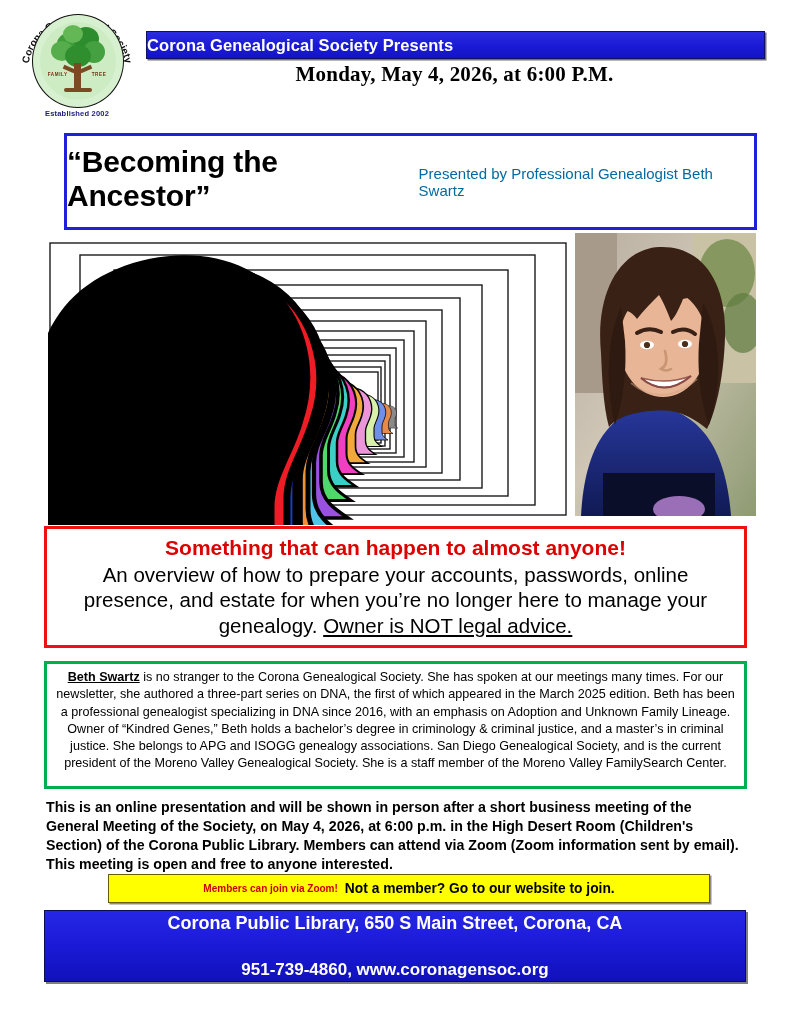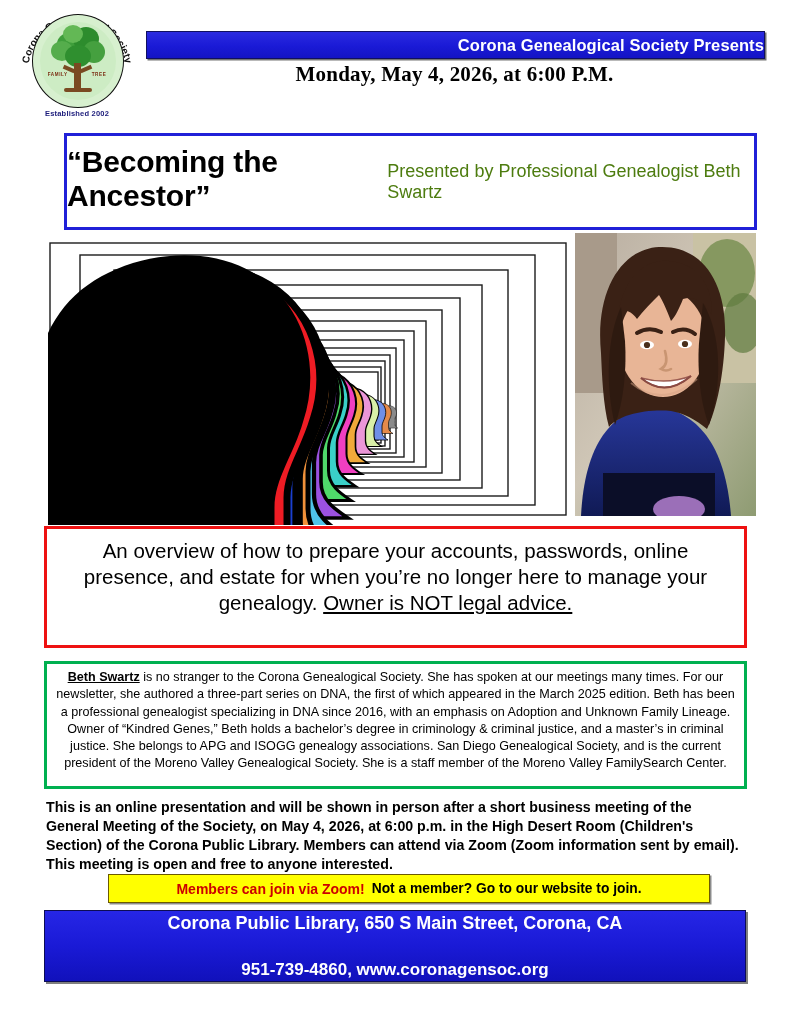--- a/index.html
+++ b/index.html
@@ -120,21 +120,21 @@
     position: absolute;
     left: 146px;
     top: 31px;
     width: 617px;
     height: 26px;
     background: linear-gradient(to bottom, #2b2be0 0%, #1a1ad6 55%, #1414c4 100%);
     border: 1px solid #101060;
     box-shadow: 1.5px 1.5px 0 rgba(0,0,0,0.55);
     display: flex;
     align-items: center;
-    justify-content: flex-end;
+    justify-content: flex-start;
   }
   .header-bar-text {
     color: #ffffff;
     font-size: 16.5px;
     font-weight: bold;
     letter-spacing: 0.1px;
     font-family: "Liberation Sans", sans-serif;
   }
 
   .date-line {
@@ -167,22 +167,22 @@
   }
   .title-main {
     font-size: 30px;
     font-weight: bold;
     color: #000;
     letter-spacing: -0.2px;
     margin-bottom: 6px;
     font-family: "Liberation Sans", sans-serif;
   }
   .title-sub {
-    font-size: 18px;
-    color: #4d7c0f;
+    font-size: 15px;
+    color: #0369a1;
     font-family: "Liberation Sans", sans-serif;
   }
 
   
   .illustration {
     position: absolute;
     left: 48px;
     top: 240px;
     width: 524px;
     height: 285px;
@@ -279,21 +279,21 @@
     box-sizing: border-box;
     display: flex;
     align-items: center;
     justify-content: center;
     gap: 7px;
     box-shadow: 1.5px 1.5px 0 rgba(0,0,0,0.45);
   }
   .yellow-strong {
     color: #cc0000;
     font-weight: bold;
-    font-size: 14px;
+    font-size: 10px;
     font-family: "Liberation Sans", sans-serif;
   }
   .yellow-rest {
     color: #000;
     font-weight: bold;
     font-size: 13.8px;
     font-family: "Liberation Sans", sans-serif;
   }
 
   
@@ -485,20 +485,21 @@
       <path d="M 90,118 q 4,14 -4,18 q 5,3 10,0" stroke="#c99572" stroke-width="2.6" fill="none" stroke-linecap="round"></path>
 
       <path d="M 66,145 q 24,20 50,-2 q -24,9 -50,2 Z" fill="#ffffff" stroke="#9c5c52" stroke-width="1.6"></path>
       <path d="M 66,145 q 24,20 50,-2" stroke="#8a4a42" stroke-width="2" fill="none"></path>
 
       <path d="M 56,150 q 32,26 66,-4" stroke="#d4a183" stroke-width="2" fill="none" opacity="0.5"></path>
     </svg>
   </div>
 
   <div class="red-box">
+    <div class="red-head">Something that can happen to almost anyone!</div>
     <div class="red-body"><span>An overview of how to prepare your accounts, passwords, online presence, and estate for when you’re no longer here to manage your genealogy. </span><span class="u">Owner is NOT legal advice.</span></div>
   </div>
 
   <div class="green-box">
     <div class="bio-text"><span class="bio-name">Beth Swartz</span><span> is no stranger to the Corona Genealogical Society. She has spoken at our meetings many times. For our newsletter, she authored a three-part series on DNA, the first of which appeared in the March 2025 edition. Beth has been a professional genealogist specializing in DNA since 2016, with an emphasis on Adoption and Unknown Family Lineage. Owner of “Kindred Genes,” Beth holds a bachelor’s degree in criminology &amp; criminal justice, and a master’s in criminal justice. She belongs to APG and ISOGG genealogy associations.  San Diego Genealogical Society, and is the current president of the Moreno Valley Genealogical Society. She is a staff member of the Moreno Valley FamilySearch Center.</span></div>
   </div>
 
   <div class="online-para">This is an online presentation and will be shown in person after a short business meeting of the General Meeting of the Society, on May 4, 2026, at 6:00 p.m. in the High Desert Room (Children's Section) of the Corona Public Library. Members can attend via Zoom (Zoom information sent by email). This meeting is open and free to anyone interested.</div>
 
   <div class="yellow-box">

